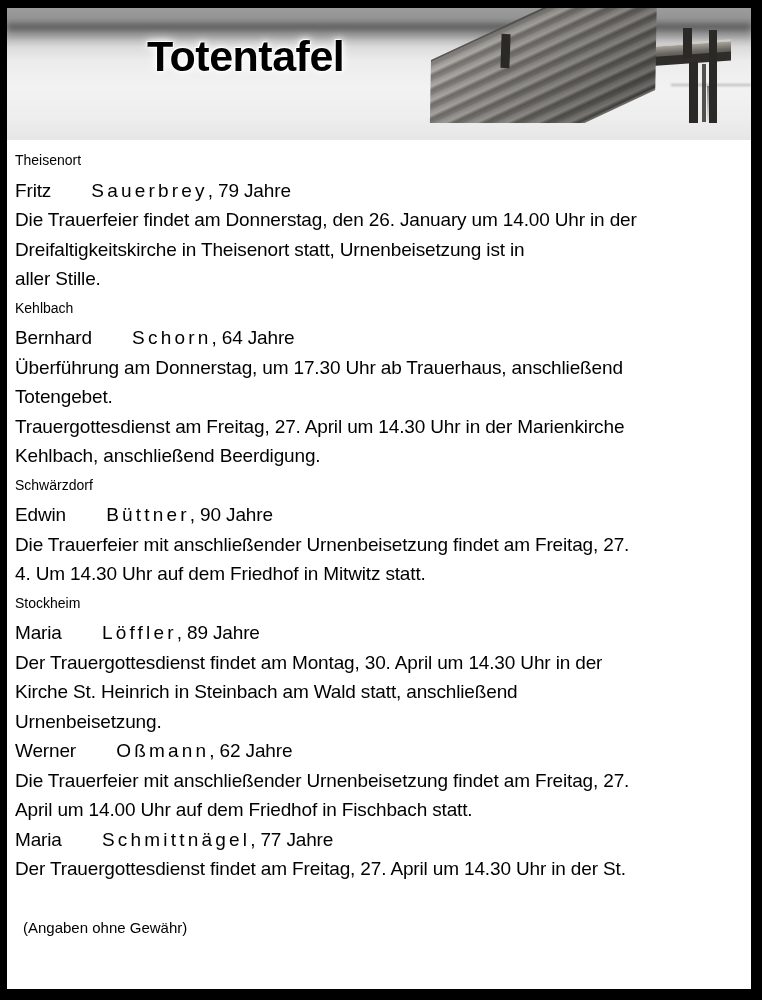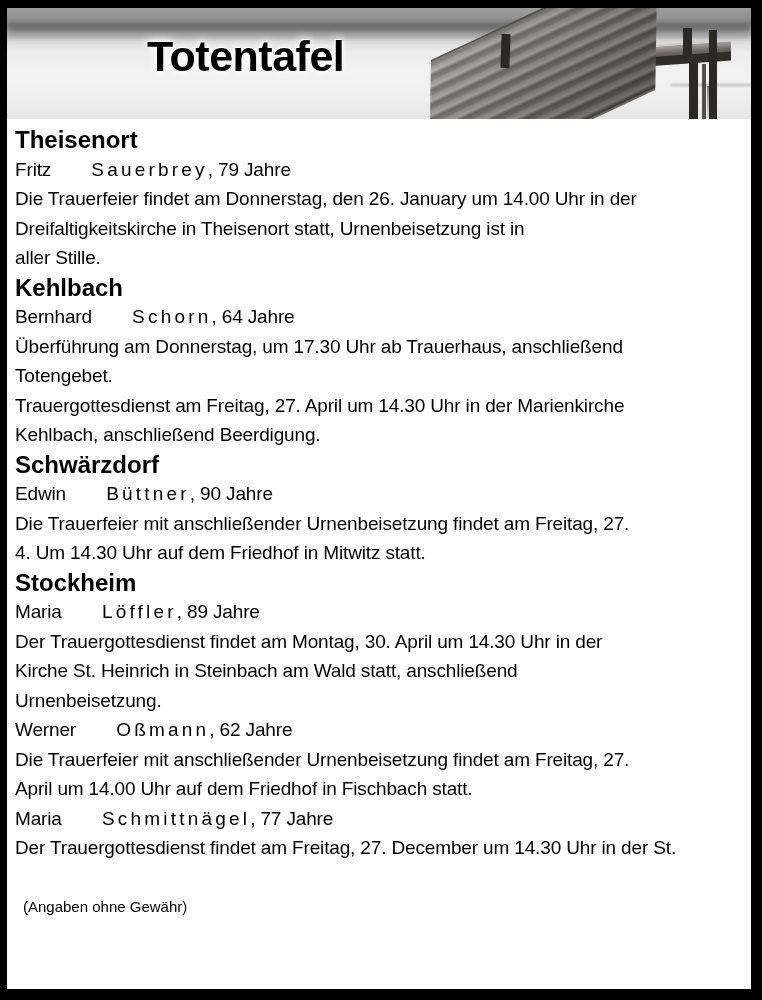--- a/index.html
+++ b/index.html
@@ -30,21 +30,21 @@
     height: 100%;
     background: #ffffff;
     overflow: hidden;
     box-sizing: border-box;
   }
 
   
   .banner {
     position: relative;
     width: 100%;
-    height: 111px;
+    height: 132px;
     overflow: hidden;
     background: #fde047;
   }
   .banner-photo {
     position: absolute;
     inset: 0;
     
     background:
       linear-gradient(to bottom,
         #9c9c9c 0%,
@@ -165,22 +165,22 @@
       -1px -1px 0 rgba(255,255,255,.9);
     font-family: "Liberation Sans", sans-serif;
   }
 
   
   .content {
     padding: 6px 6px 0 8px;
     color: #000;
   }
   .place {
-    font-size: 24px;
-    font-weight: bold;
+    font-size: 14px;
+    font-weight: normal;
     line-height: 29.5px;
     font-family: "Liberation Sans", sans-serif;
     white-space: nowrap;
   }
   .line {
     font-size: 19px;
     font-weight: normal;
     line-height: 29.5px;
     font-family: "Liberation Sans", sans-serif;
     white-space: nowrap;
@@ -259,20 +259,20 @@
       </div>
 
       <div>
         <div class="line name-line"><span>Werner</span>&nbsp;<span class="surname">Oßmann</span><span>, 62 Jahre</span></div>
         <div class="line">Die Trauerfeier mit anschließender Urnenbeisetzung findet am Freitag, 27.</div>
         <div class="line">April um 14.00 Uhr auf dem Friedhof in Fischbach statt.</div>
       </div>
 
       <div>
         <div class="line name-line"><span>Maria</span>&nbsp;<span class="surname">Schmittnägel</span><span>, 77 Jahre</span></div>
-        <div class="line">Der Trauergottesdienst findet am Freitag, 27. December um 14.30 Uhr in der St.</div>
+        <div class="line">Der Trauergottesdienst findet am Freitag, 27. April um 14.30 Uhr in der St.</div>
       </div>
 
       <div class="footer">(Angaben ohne Gewähr)</div>
 
     </div>
   </div>
 </div>
 
 </body></html>

